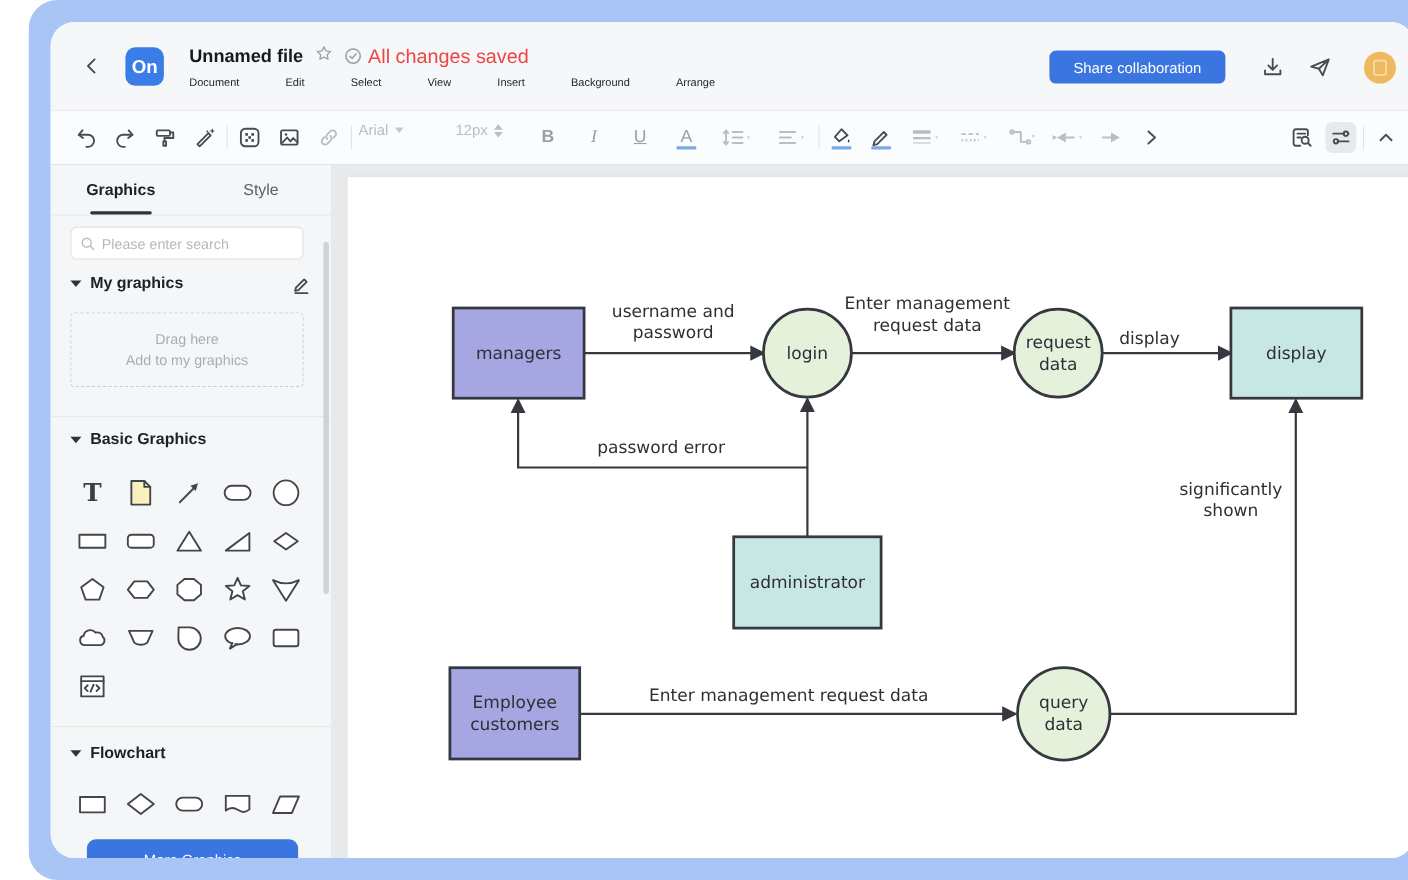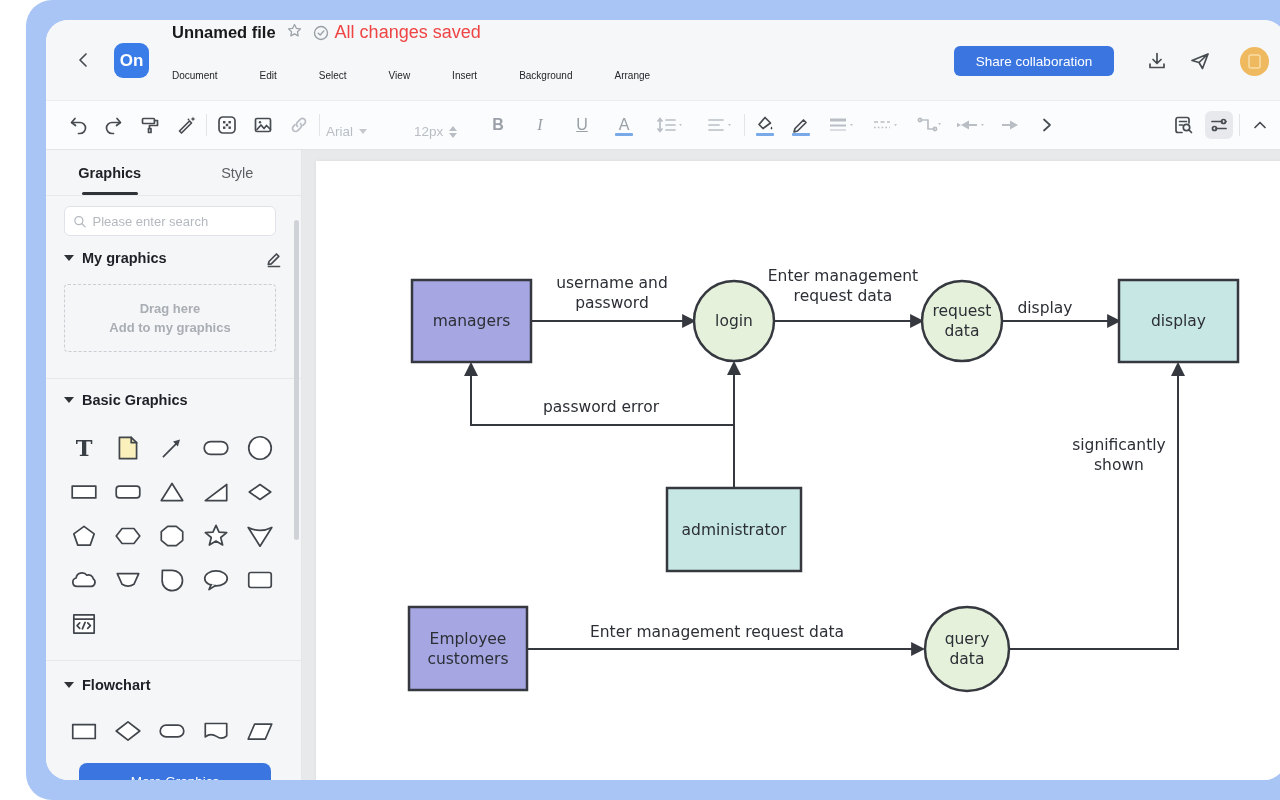--- a/index.html
+++ b/index.html
@@ -5,32 +5,32 @@
   * { margin:0; padding:0; box-sizing:border-box; }
   html,body { width:1280px; height:800px; background:#fff; font-family:"Liberation Sans",sans-serif; }
   .stage { position:relative; width:1280px; height:800px; overflow:hidden;margin-left:26px; }
   .frame { position:absolute; inset:0; background:#a9c5f6; border-radius:26px; }
   .app { position:absolute; left:20px; top:20px; width:1240px; height:760px; background:#fff; border-radius:22px; overflow:hidden; }
 
   
   .header { position:absolute; left:0; top:0; width:1240px; height:80px; background:#f6f7f8; }
   .back-btn { position:absolute; left:26px; top:28px; width:24px; height:24px; cursor:pointer; display:flex; align-items:center; justify-content:center; }
   .logo { position:absolute; left:68px; top:23px; width:35px; height:35px; background:#3b7de8; border-radius:9px; color:#fff; font-weight:700; font-size:17px; display:flex; align-items:center; justify-content:center; }
-  .title-row { position:absolute; left:126px; top:2px; display:flex; align-items:center; gap:10px; }
+  .title-row { position:absolute; left:126px; top:20px; display:flex; align-items:center; gap:10px; }
   .doc-title { font-size:16.5px; font-weight:700; color:#17191d; }
   .saved { display:flex; align-items:center; gap:6px; color:#ef4444; font-size:18px; }
   .menu-row { position:absolute; left:126px; top:50px; display:flex; gap:42px; font-size:10px; color:#23262b; }
   .menu-item { cursor:pointer; }
   .share-btn { position:absolute; left:908px; top:26px; width:160px; height:30px; background:#3b76e0; color:#fff; font-size:13.5px; border:none; border-radius:6px; cursor:pointer; display:flex; align-items:center; justify-content:center; }
   .hdr-icon { position:absolute; top:30px; width:22px; height:22px; cursor:pointer; }
   .avatar { position:absolute; left:1194px; top:27px; width:29px; height:29px; border-radius:50%; background:#efb95f; display:flex; align-items:center; justify-content:center; }
 
   
   .toolbar { position:absolute; left:0; top:80px; width:1240px; height:50px; background:#fbfcfd; border-top:1px solid #ececee; border-bottom:1px solid #e3e4e6; display:flex; align-items:center; padding:0 12px 0 18px; }
-  .tb-group { display:flex; align-items:flex-end; gap:8px; }
+  .tb-group { display:flex; align-items:flex-start; gap:8px; }
   .tb-icon { width:28px; height:28px; border-radius:6px; display:flex; align-items:center; justify-content:center; cursor:pointer; flex:0 0 auto; }
   .tb-icon.active { background:#e7e9ec; }
   .tb-sep { width:1px; height:22px; background:#e2e4e7; margin:0 6px; flex:0 0 auto; }
   .tb-spacer { flex:1; }
   .tb-text { color:#b9bec5; font-size:13.5px; display:flex; align-items:center; gap:6px; cursor:pointer; }
   .font-box { width:74px; } .size-box { width:56px; }
   .caret { width:0; height:0; border-left:4px solid transparent; border-right:4px solid transparent; border-top:5px solid #c4c8cd; }
   .stepper { display:flex; flex-direction:column; gap:2px; align-items:center; }
   .step-up { width:0;height:0;border-left:4px solid transparent;border-right:4px solid transparent;border-bottom:5px solid #b9bec5; }
   .step-dn { width:0;height:0;border-left:4px solid transparent;border-right:4px solid transparent;border-top:5px solid #b9bec5; }
@@ -44,21 +44,21 @@
   .tabs { position:absolute; left:0; top:0; width:100%; height:46px; display:flex; border-bottom:1px solid #e8e9eb; }
   .tab { flex:1; display:flex; align-items:center; justify-content:center; font-size:14.5px; color:#5c6066; cursor:pointer; position:relative; }
   .tab.active { color:#1d2025; font-weight:700; }
   .tab.active::after { content:""; position:absolute; bottom:0; left:50%; transform:translateX(-50%); width:56px; height:3px; background:#2f3338; border-radius:2px; }
   .search-box { position:absolute; left:18px; top:56px; width:212px; height:30px; background:#fff; border:1px solid #dfe2e6; border-radius:6px; display:flex; align-items:center; padding:0 8px; gap:6px; }
   .search-box input { border:none; outline:none; width:100%; font-size:13px; color:#3a3f45; background:transparent; }
   .search-box input::placeholder { color:#b4b9c0; }
   .sec-header { position:absolute; left:18px; display:flex; align-items:center; gap:8px; font-size:14.5px; font-weight:700; color:#1d2127; }
   .tri-down { width:0; height:0; border-left:5px solid transparent; border-right:5px solid transparent; border-top:6px solid #2f3338; }
   .edit-pencil { position:absolute; right:18px; cursor:pointer; }
-  .dropzone { position:absolute; left:18px; top:134px; width:212px; height:68px; border:1.5px dashed #c9cdd4; border-radius:4px; display:flex; flex-direction:column; align-items:center; justify-content:center; color:#a9adb4; font-size:13px; line-height:19px;font-weight:bold; }
+  .dropzone { position:absolute; left:18px; top:134px; width:212px; height:68px; border:1.5px dashed #c9cdd4; border-radius:4px; display:flex; flex-direction:column; align-items:center; justify-content:center; color:#a9adb4; font-size:13px; line-height:19px; }
   .side-div { position:absolute; left:0; width:100%; height:1px; background:#e7e8ea; }
   .shape-grid { position:absolute; left:16px; width:224px; display:grid; grid-template-columns:repeat(5,44px); grid-auto-rows:44px; justify-items:center; align-items:center; }
   .shape-cell { width:36px; height:36px; display:flex; align-items:center; justify-content:center; cursor:pointer; border-radius:4px; }
   .shape-svg { width:30px; height:30px; stroke:#41464c; fill:none; stroke-width:1.6; stroke-linejoin:round; stroke-linecap:round; }
   .more-btn { position:absolute; left:33px; top:613px; width:192px; height:37px; background:#3b76e0; color:#fff; border:none; border-radius:8px; font-size:13.5px; cursor:pointer; }
   .side-scroll { position:absolute; right:2px; top:70px; width:5px; height:320px; background:#cfd2d7; border-radius:3px; }
 
   
   .canvas-area { position:absolute; left:256px; top:130px; width:984px; height:630px; background:#e8e9ea; }
   .canvas-page { position:absolute; left:14px; top:11px; width:970px; height:619px; background:#fff; box-shadow:0 0 4px rgba(0,0,0,0.06); }

